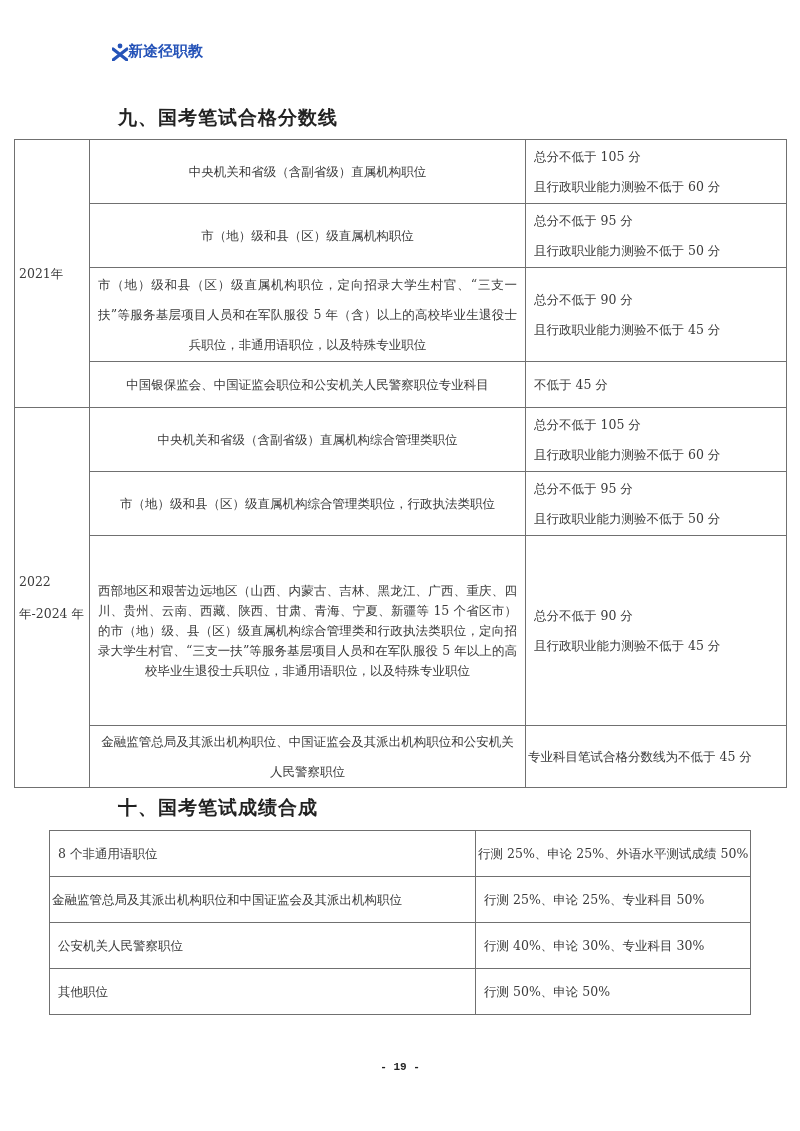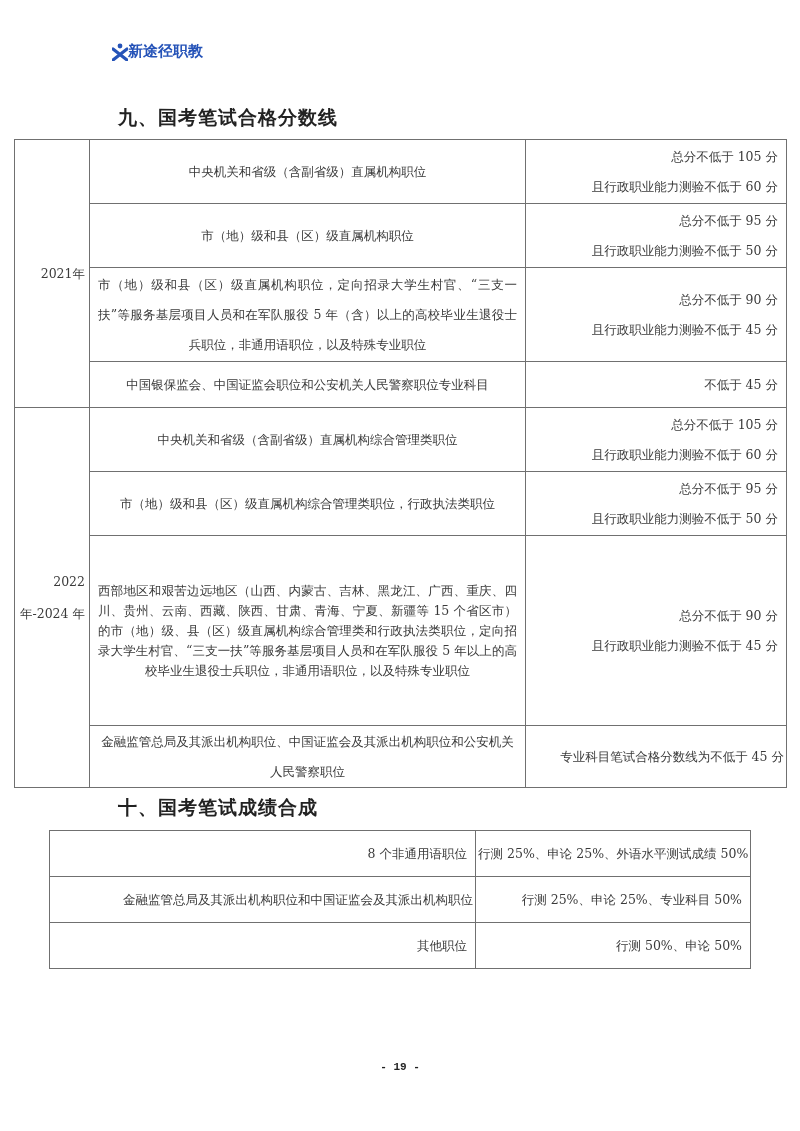--- a/index.html
+++ b/index.html
@@ -5,21 +5,21 @@
   html, body { margin:0; padding:0; }
   body { width:800px; height:1131px; background:#ffffff; position:relative; overflow:hidden;
          font-family:"DejaVu Serif","Liberation Serif",serif; color:#333; }
   .logo { position:absolute; left:112px; top:42px; display:flex; align-items:center; gap:0; }
   .logo svg { width:16px; height:18px; display:block; }
   .logo-text { font-family:"DejaVu Sans","Liberation Sans",sans-serif; font-weight:bold; font-size:15px;
                color:#2553b8; letter-spacing:0px; }
   .section-title { position:absolute; font-family:"DejaVu Sans","Liberation Sans",sans-serif;
                    font-size:19px; font-weight:bold; color:#222; white-space:nowrap; letter-spacing:1px; }
   table { position:absolute; border-collapse:collapse; table-layout:fixed; }
-  td { border:1.5px solid #707070; text-align:right; vertical-align:middle; padding:0 8px;
+  td { border:1.5px solid #707070; text-align:left; vertical-align:middle; padding:0 8px;
        font-size:12.5px; color:#3a3a3a; line-height:30px; }
   td.year { padding:0 4px; line-height:32px; }
   td.pos { text-align:center; }
   .score-line { display:block; }
   .footer { position:absolute; left:0; width:800px; top:1061px; text-align:center;
             font-family:Liberation Mono, monospace; font-weight:bold; font-size:11px; color:#222; }
 </style>
 </head>
 <body>
 
@@ -110,19 +110,23 @@
   <tbody>
     <tr style="height:46px">
       <td>8 个非通用语职位</td>
       <td style="padding:0 2px; white-space:nowrap;">行测 25%、申论 25%、外语水平测试成绩 50%</td>
     </tr>
     <tr style="height:46px">
       <td style="padding:0 2px; white-space:nowrap;">金融监管总局及其派出机构职位和中国证监会及其派出机构职位</td>
       <td>行测 25%、申论 25%、专业科目 50%</td>
     </tr>
     <tr style="height:46px">
+      <td>公安机关人民警察职位</td>
+      <td>行测 40%、申论 30%、专业科目 30%</td>
+    </tr>
+    <tr style="height:46px">
       <td>其他职位</td>
       <td>行测 50%、申论 50%</td>
     </tr>
   </tbody>
 </table>
 
 <div class="footer">- 19 -</div>
 
 </body></html>

